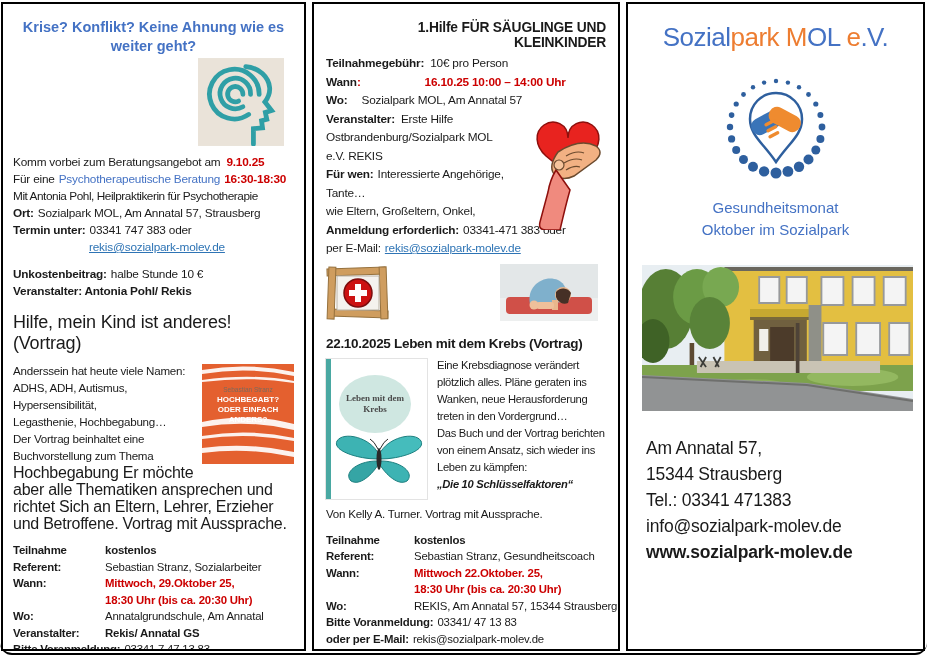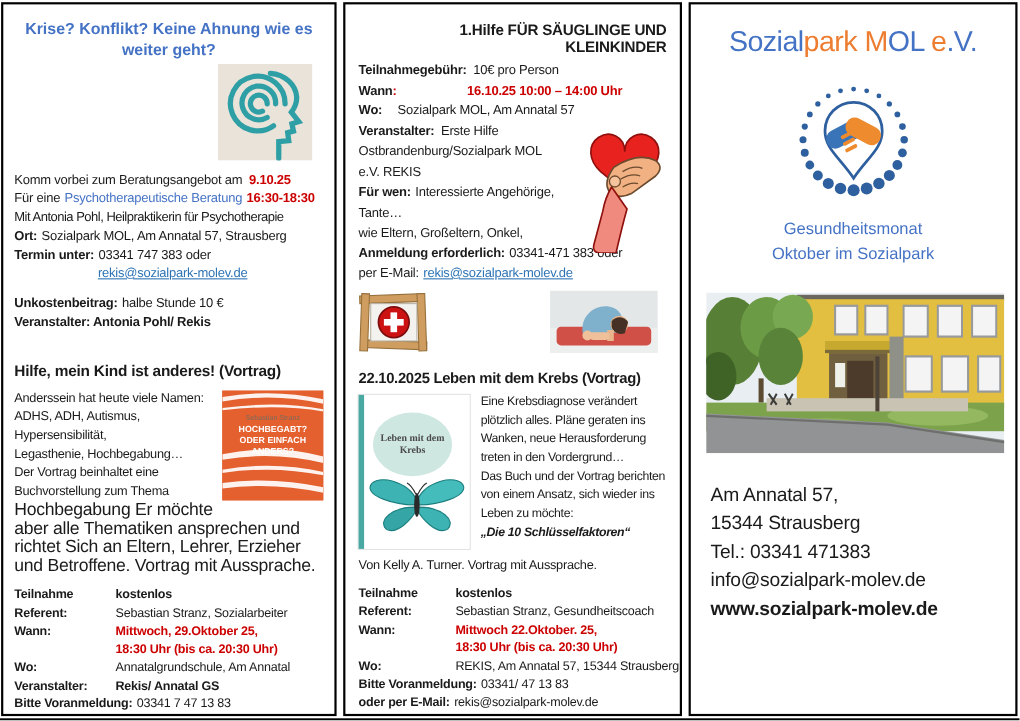--- a/index.html
+++ b/index.html
@@ -1,36 +1,36 @@
 <!DOCTYPE html>
 <html><head>
 <meta charset="utf-8">
 <style>
   html,body{margin:0;padding:0;background:#ffffff;}
   body{width:927px;height:655px;font-family:"Liberation Sans","DejaVu Sans",sans-serif;color:#1a1a1a;}
-  .page{box-sizing:border-box;width:927px;height:655px;padding:2px 1px;display:flex;gap:6px;background:#fff;border-bottom:2px solid #000;}
+  .page{box-sizing:border-box;width:927px;height:655px;padding:2px 1px;display:flex;gap:6px;background:#fff;border-bottom:2px solid #000;border-radius:12px;}
   .panel{box-sizing:border-box;border:2px solid #000;height:649px;background:#fff;overflow:hidden;position:relative;}
   .p-left{width:305px;padding:8px 10px;}
   .p-mid{width:308px;padding:8px 12px;}
   .p-right{width:299px;padding:8px 14px;}
   .b{font-weight:bold;}
   .red{color:#cc0000;font-weight:bold;}
   .blue{color:#4472c4;}
   .link{color:#2e74b5;text-decoration:underline;}
   .gap4{margin-left:4px;}
   .gap6{margin-left:6px;}
   .sp10{height:10px;}
   .ln{line-height:17px;font-size:11.8px;white-space:nowrap;letter-spacing:-0.2px;}
   .tight{letter-spacing:-0.45px;}
   .l-title{color:#4472c4;font-weight:bold;font-size:14.5px;line-height:19px;text-align:center;margin:6px 2px 2px 2px;}
   .head-row{text-align:right;padding-right:10px;margin-top:2px;}
   .head-svg{width:86px;height:88px;}
   .intro{margin-top:4px;}
   .email-ind{padding-left:76px;}
-  .sec-title{font-weight:bold;font-size:14px;letter-spacing:-0.2px;margin-top:28px;margin-bottom:8px;}
+  .sec-title{font-weight:normal;font-size:18px;letter-spacing:-0.2px;margin-top:12px;margin-bottom:8px;}
   .talk-body{font-size:11.6px;}
   .talk-body .ln{font-size:11.6px;letter-spacing:-0.25px;}
   .flow{font-size:16px;line-height:17px;letter-spacing:-0.25px;margin-top:0;}
   .book-orange{float:right;width:92px;height:100px;background:#e4602f;position:relative;margin:2px 0 6px 8px;overflow:hidden;}
   .book-orange svg{position:absolute;left:0;top:0;}
   .bo-author{position:relative;text-align:center;font-size:6.5px;color:#7a6a5d;margin-top:22px;letter-spacing:0;}
   .bo-title{position:relative;text-align:center;font-size:8px;font-weight:bold;color:#ffffff;line-height:10px;margin-top:2px;padding:0 6px;white-space:normal;letter-spacing:0;}
   .details{margin-top:10px;font-size:11.4px;}
   .dgrid{display:grid;grid-template-columns:88px 1fr;column-gap:4px;line-height:16.5px;letter-spacing:-0.2px;}
   .dgrid span{white-space:nowrap;}
@@ -211,21 +211,21 @@
           <ellipse cx="46" cy="30" rx="2.5" ry="11" fill="#2a2a2a"></ellipse>
           <path d="M45 20 Q41 12 37 10 M47 20 Q51 12 55 10" stroke="#2a2a2a" stroke-width="1" fill="none"></path>
         </svg>
       </div>
       <div class="ln">Eine Krebsdiagnose verändert</div>
       <div class="ln">plötzlich alles. Pläne geraten ins</div>
       <div class="ln">Wanken, neue Herausforderung</div>
       <div class="ln">treten in den Vordergrund…</div>
       <div class="ln">Das Buch und der Vortrag berichten</div>
       <div class="ln">von einem Ansatz, sich wieder ins</div>
-      <div class="ln">Leben zu möchte:</div>
+      <div class="ln">Leben zu kämpfen:</div>
       <div class="ln bq">„Die 10 Schlüsselfaktoren“</div>
       <div class="clear"></div>
       <div class="byline">Von Kelly A. Turner. Vortrag mit Aussprache.</div>
     </div>
 
     <div class="details">
       <div class="dgrid" style="grid-template-columns:84px 1fr;">
         <span class="b">Teilnahme</span>
           <span class="b">kostenlos</span>
         <span class="b">Referent:</span>

